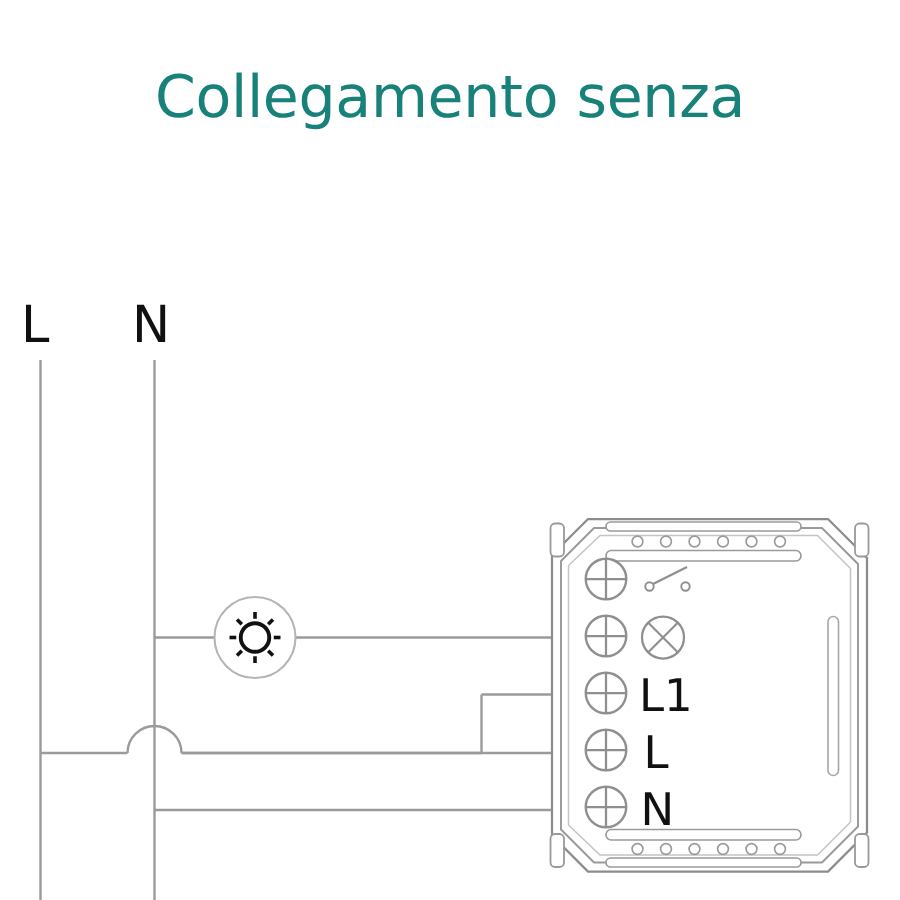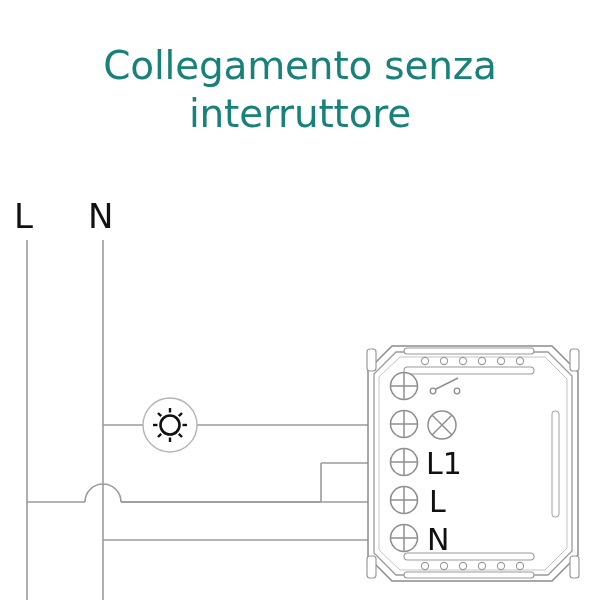--- a/index.html
+++ b/index.html
@@ -53,21 +53,20 @@
     fill: #111111;
   }
 </style>
 </head>
 <body>
 
 <div id="stage">
 
   <div id="title-block">
     <span class="tline">Collegamento senza</span>
-    <span class="tline">interruttore</span>
   </div>
 
   <svg id="diagram" viewBox="0 0 600 600">
 
     <text class="lbl-phase" x="14" y="228">L</text>
     <text class="lbl-phase" x="88" y="228">N</text>
 
     <g stroke="#9b9b9b" stroke-width="1.6" fill="none" stroke-linecap="butt">
       <line x1="27" y1="240" x2="27" y2="600"></line>
       <line x1="103" y1="240" x2="103" y2="600"></line>

